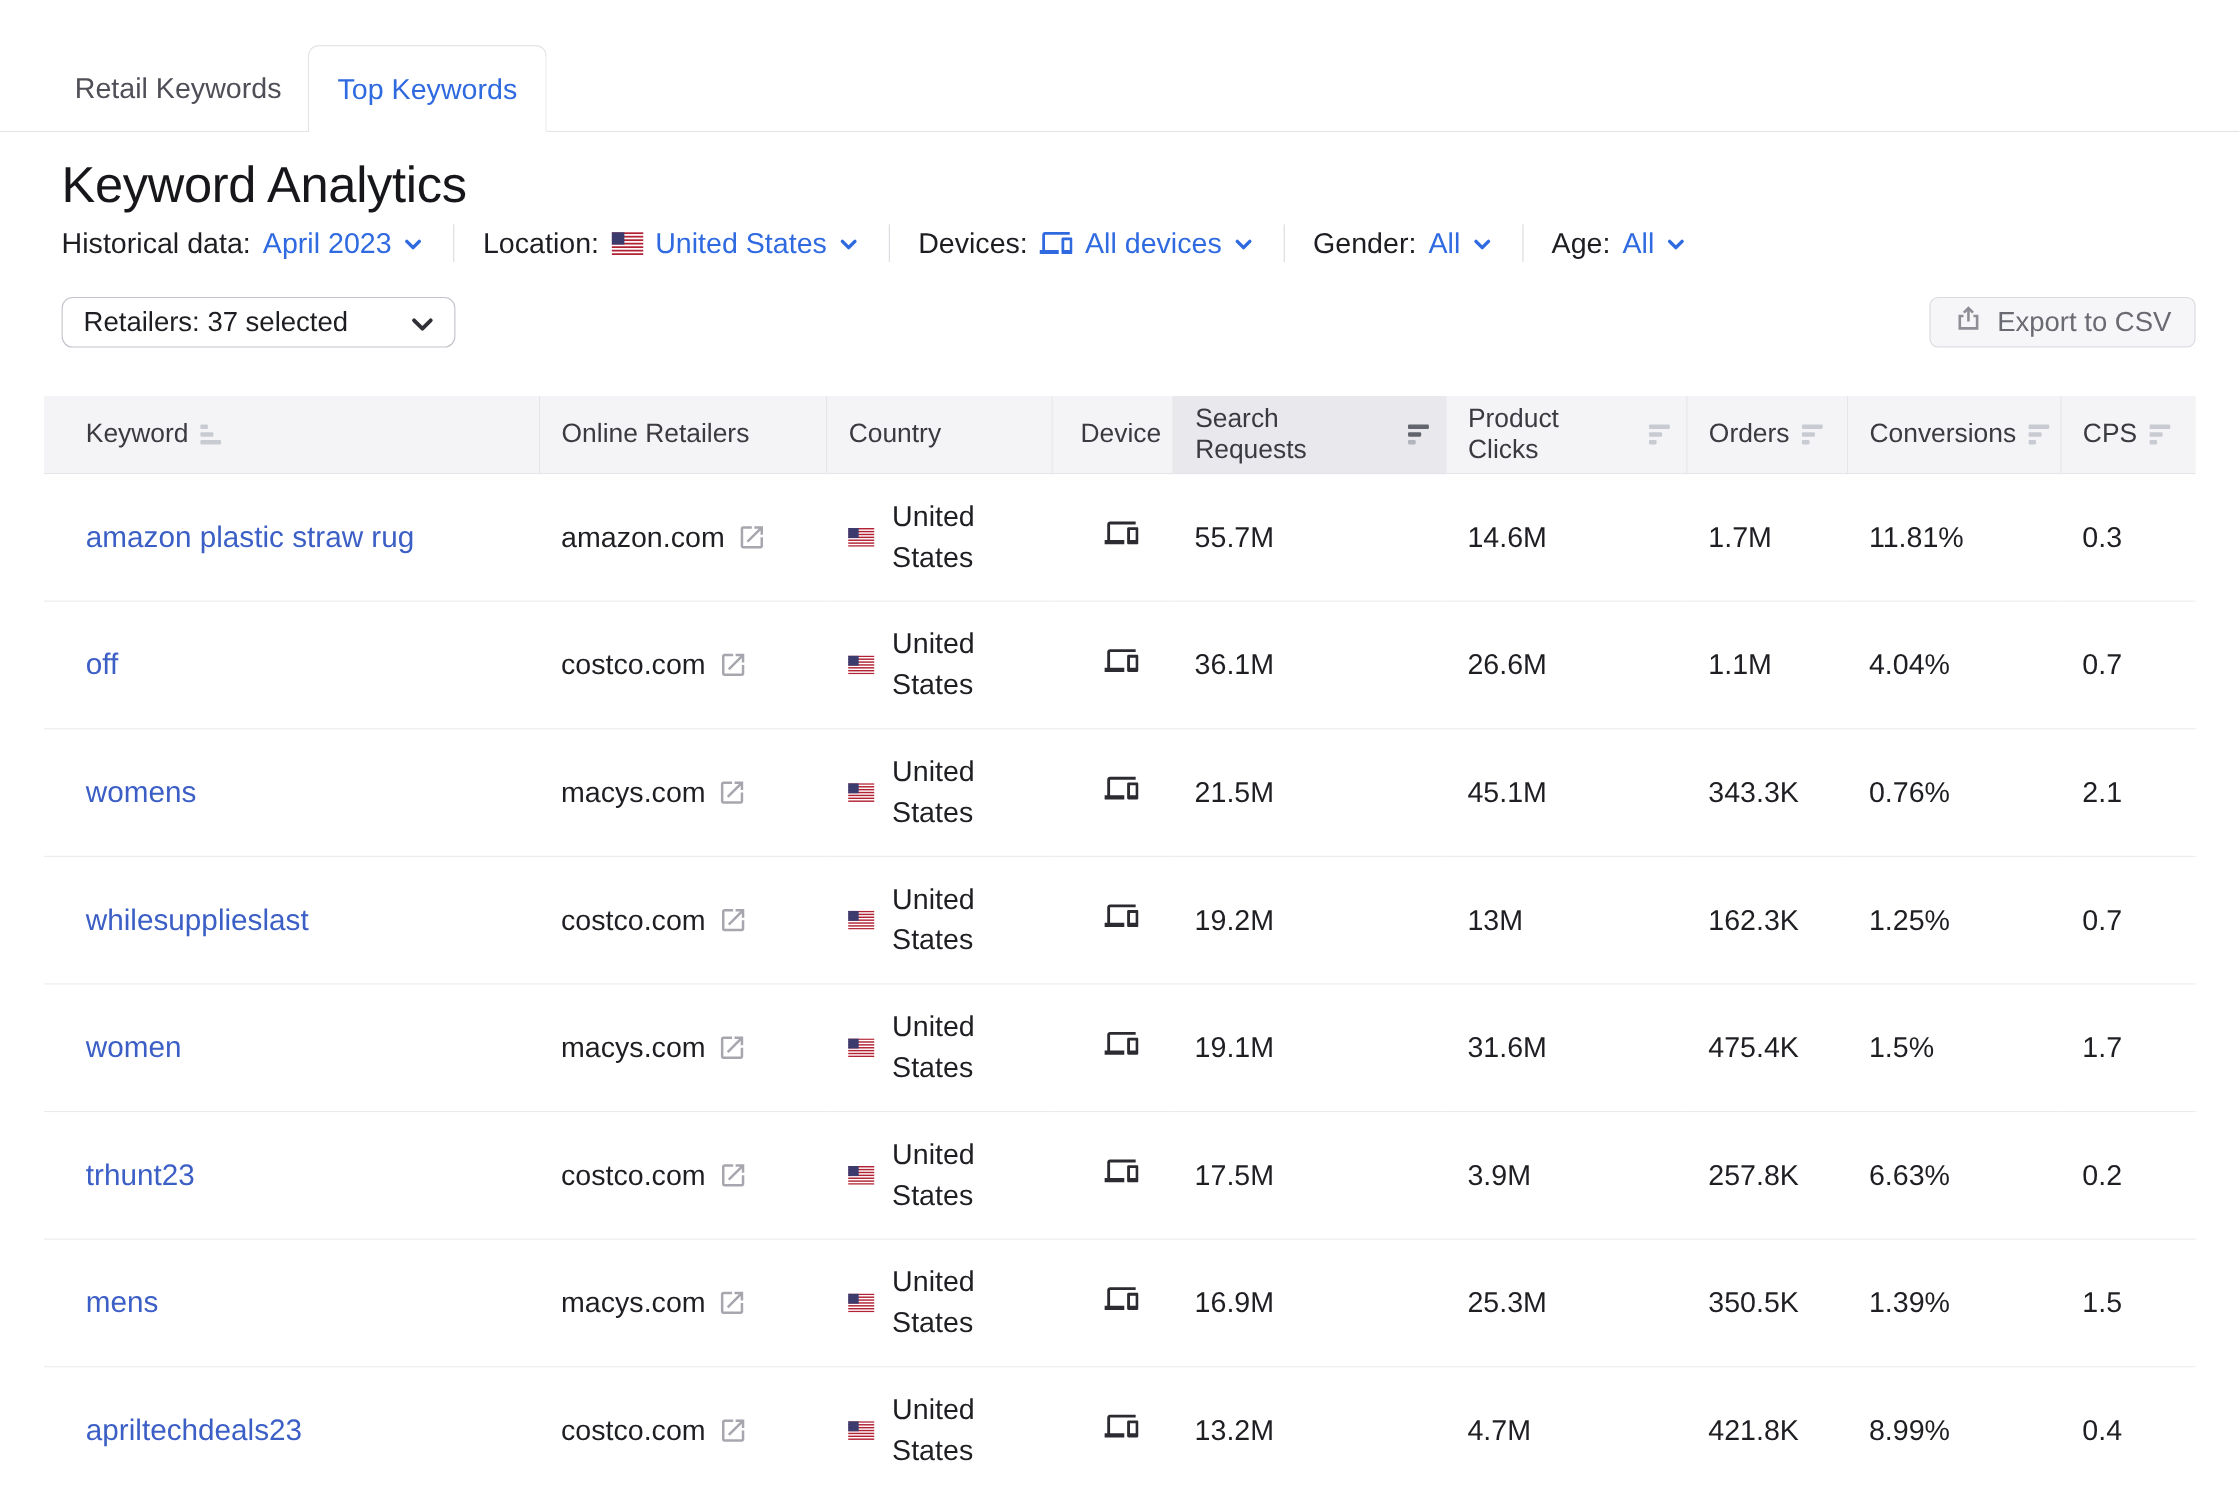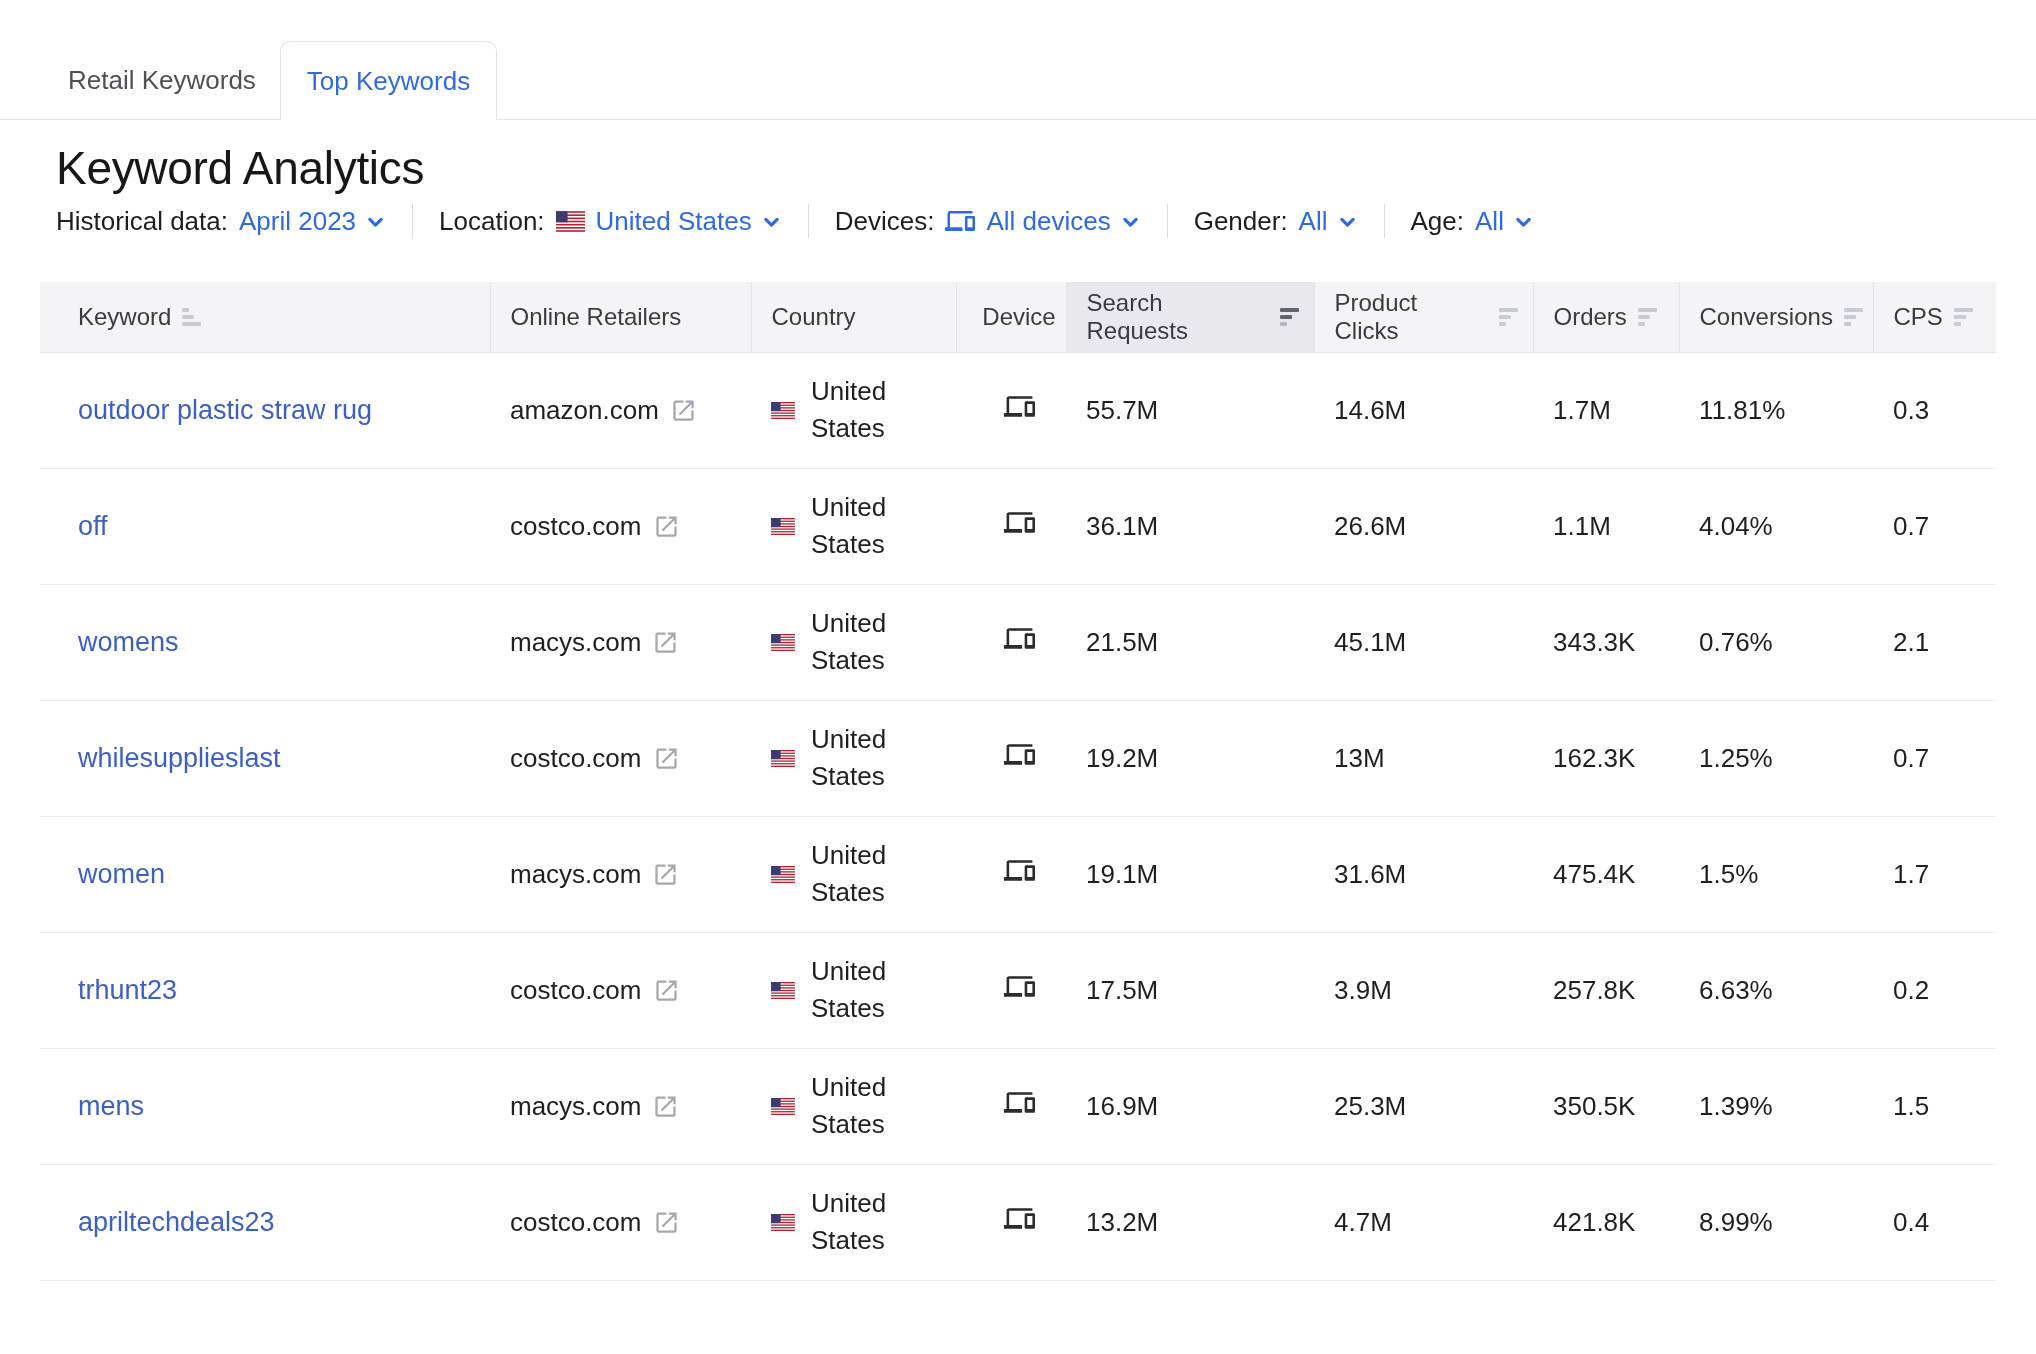--- a/index.html
+++ b/index.html
@@ -229,20 +229,38 @@
         <span class="chev">
           <svg viewBox="0 0 24 24" width="21" height="21" fill="none" stroke="currentColor" stroke-width="3.6" stroke-linecap="round" stroke-linejoin="round">
               <path d="M5.5 8.5L12 15l6.5-6.5"></path>
             </svg>
         </span>
       </span>
     </div>
 
   </div>
 
+  <div class="toolbar">
+    <div class="retailers-btn">
+      <span>Retailers: 37 selected</span>
+      <span class="chev">
+        <svg viewBox="0 0 24 24" width="28" height="28" fill="none" stroke="#303036" stroke-width="3" stroke-linecap="round" stroke-linejoin="round">
+            <path d="M5.5 8.8L12 15.2l6.5-6.4"></path>
+          </svg>
+      </span>
+    </div>
+    <div class="export-btn">
+      <span>
+        <svg viewBox="0 0 24 24" width="27" height="27" fill="none" stroke="#8e8e96" stroke-width="2.1">
+            <path d="M12 14.5V3.6M8.3 7.3L12 3.6l3.7 3.7M8 10H5v10h14V10h-3"></path>
+          </svg>
+      </span>
+      <span>Export to CSV</span>
+    </div>
+  </div>
 
   <div class="tablewrap">
     <table>
       <thead>
         <tr id="header-row">
             <th class="col-keyword">
               <span class="th-wrap">
                 <span>Keyword</span>
                 <span class="sort-icon">
                   <svg viewBox="0 0 24 20" width="24" height="20">
@@ -326,21 +344,21 @@
                     <rect class="b3" y="15" width="7" height="4" rx="1"></rect>
                   </svg>
                 </span>
               </span>
             </th>
           </tr>
       </thead>
       <tbody id="table-body">
           <tr>
     <td class="col-keyword">
-      <a href="#" class="kw-link">outdoor plastic straw rug</a>
+      <a href="#" class="kw-link">amazon plastic straw rug</a>
     </td>
     <td class="col-retailer">
       <span class="cellflex">
         <span>amazon.com</span>
         <span class="ext">
           <svg viewBox="0 0 24 24" width="27" height="27" fill="#a6a6ae">
                     <path d="M19 19H5V5h7V3H5c-1.11 0-2 .9-2 2v14c0 1.1.89 2 2 2h14c1.1 0 2-.9 2-2v-7h-2v7zM14 3v2h3.59l-9.83 9.83 1.41 1.41L19 6.41V10h2V3h-7z"></path>
                   </svg>
         </span>
       </span>

